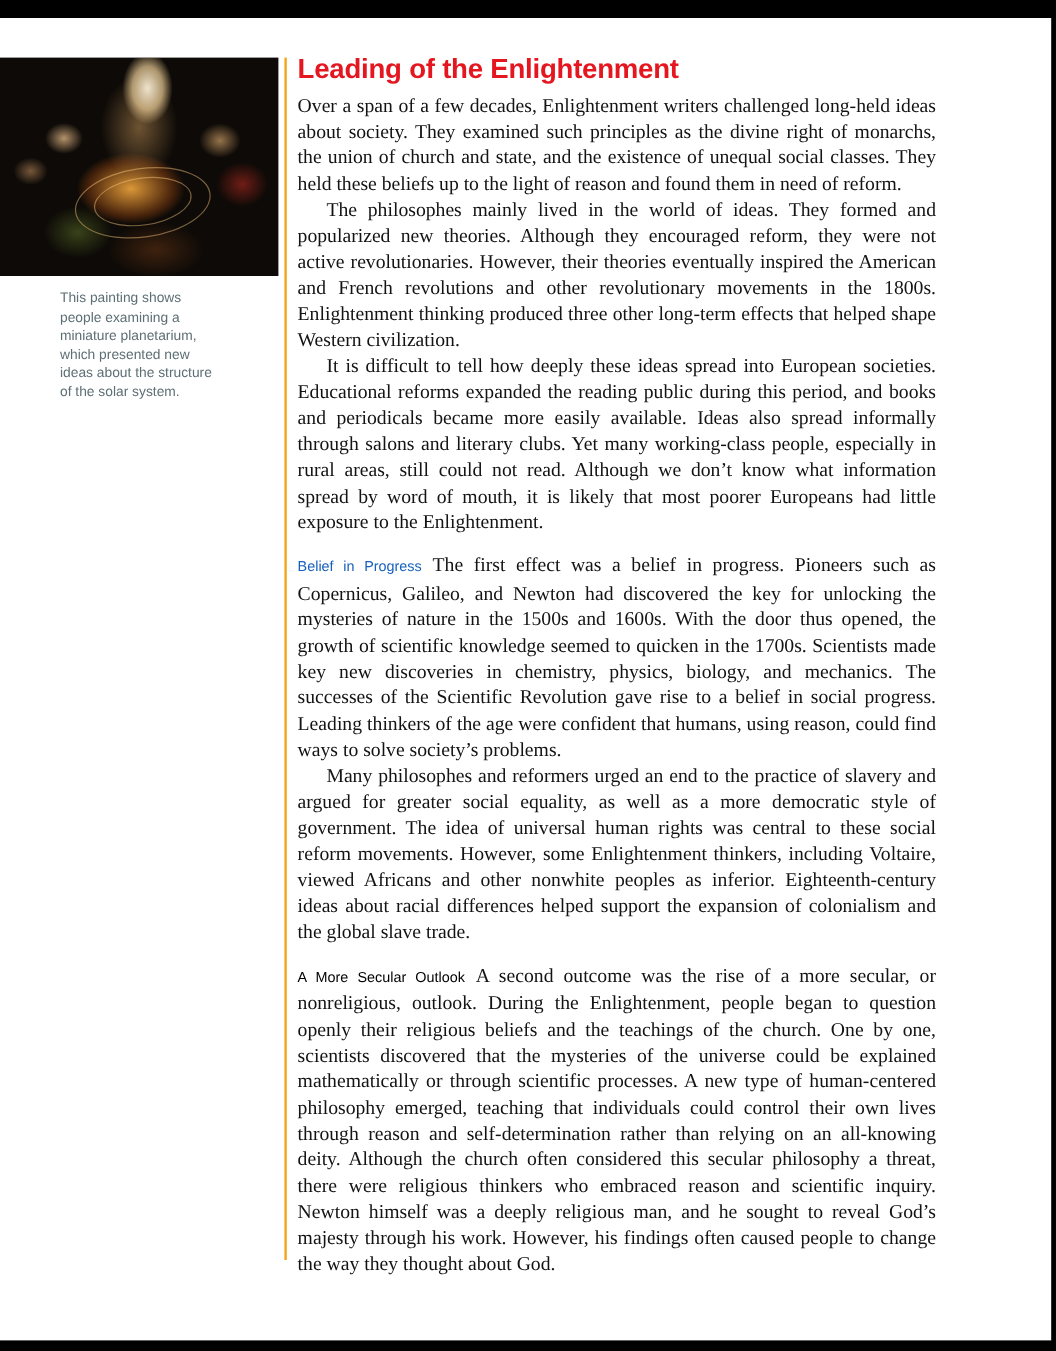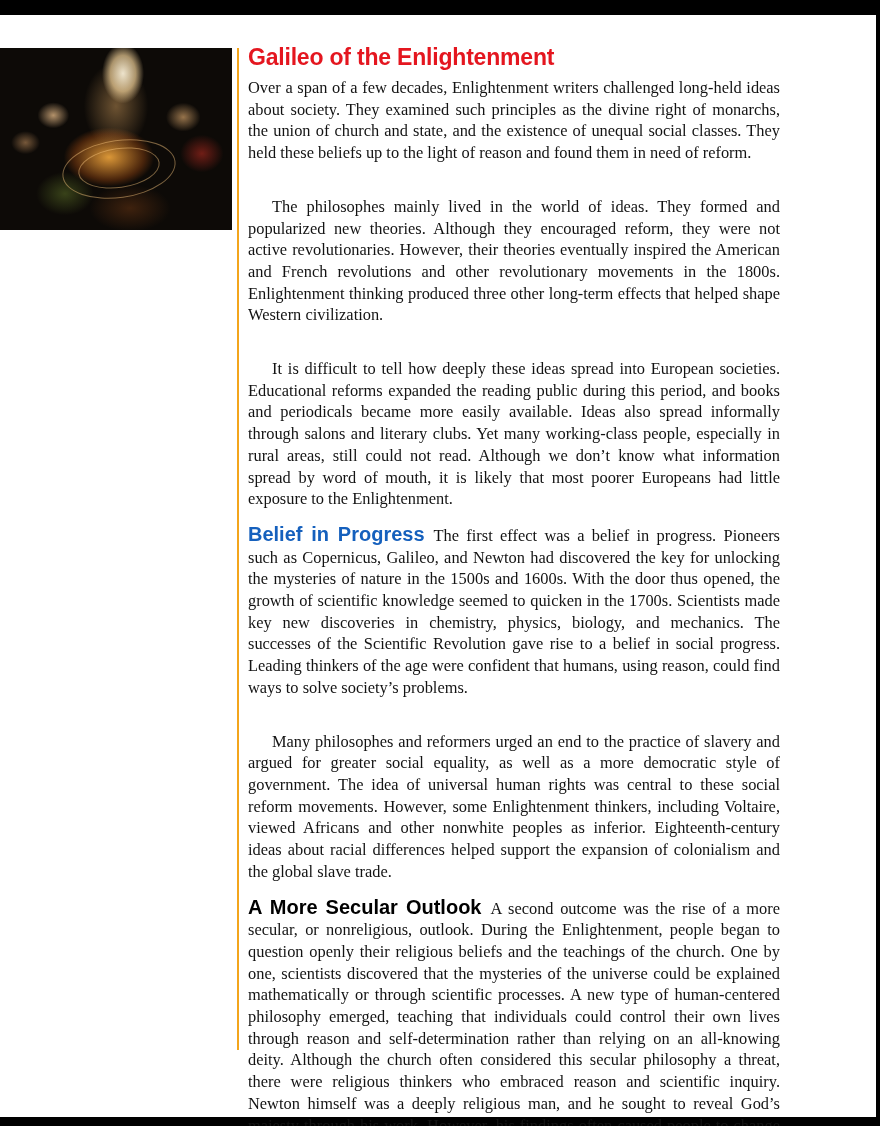--- a/index.html
+++ b/index.html
@@ -51,50 +51,51 @@
   }
   .page-title{
     font-family:"Liberation Sans", sans-serif;
     font-weight:bold;font-size:23px;line-height:26px;
     color:#e4161f;margin:0 0 7px 0;letter-spacing:-0.2px;
   }
   .main p{
     margin:0;font-size:16.4px;line-height:21.7px;color:#131313;
     text-align:justify;
   }
-  p.indent{text-indent:24px;margin-top:32px;}
+  p.indent{text-indent:24px;}
   .section{margin-top:14px;}
   .runin-title{
     font-family:"Liberation Sans", sans-serif;
-    font-weight:bold;font-size:20px;
+    font-weight:normal;font-size:12px;
     margin-right:9px;
   }
   .runin-blue{color:#1560bd;}
   .runin-teal{color:#000000;}
 </style>
 </head>
 <body>
 
 <div class="page">
 
   <div class="bar-top"></div>
   <div class="bar-bottom"></div>
   <div class="bar-right"></div>
 
   <div class="painting">
     <div class="orrery-ring ring1"></div>
     <div class="orrery-ring ring2"></div>
   </div>
 
+  <div class="figure-caption">This painting shows people examining a miniature planetarium, which presented new ideas about the structure of the solar system.</div>
 
   <div class="divider"></div>
 
   <div class="main">
 
-    <h1 class="page-title">Galileo of the Enlightenment</h1>
+    <h1 class="page-title">Leading of the Enlightenment</h1>
 
     <p>Over a span of a few decades, Enlightenment writers challenged long-held ideas about society. They examined such principles as the divine right of monarchs, the union of church and state, and the existence of unequal social classes. They held these beliefs up to the light of reason and found them in need of reform.</p>
 
     <p class="indent">The philosophes mainly lived in the world of ideas. They formed and popularized new theories. Although they encouraged reform, they were not active revolutionaries. However, their theories eventually inspired the American and French revolutions and other revolutionary movements in the 1800s. Enlightenment thinking produced three other long-term effects that helped shape Western civilization.</p>
 
     <p class="indent">It is difficult to tell how deeply these ideas spread into European societies. Educational reforms expanded the reading public during this period, and books and periodicals became more easily available. Ideas also spread informally through salons and literary clubs. Yet many working-class people, especially in rural areas, still could not read. Although we don’t know what information spread by word of mouth, it is likely that most poorer Europeans had little exposure to the Enlightenment.</p>
 
     <div class="section">
       <p><span class="runin-title runin-blue">Belief in Progress</span><span>The first effect was a belief in progress. Pioneers such as Copernicus, Galileo, and Newton had discovered the key for unlocking the mysteries of nature in the 1500s and 1600s. With the door thus opened, the growth of scientific knowledge seemed to quicken in the 1700s. Scientists made key new discoveries in chemistry, physics, biology, and mechanics. The successes of the Scientific Revolution gave rise to a belief in social progress. Leading thinkers of the age were confident that humans, using reason, could find ways to solve society’s problems.</span></p>
       <p class="indent">Many philosophes and reformers urged an end to the practice of slavery and argued for greater social equality, as well as a more democratic style of government. The idea of universal human rights was central to these social reform movements. However, some Enlightenment thinkers, including Voltaire, viewed Africans and other nonwhite peoples as inferior. Eighteenth-century ideas about racial differences helped support the expansion of colonialism and the global slave trade.</p>

